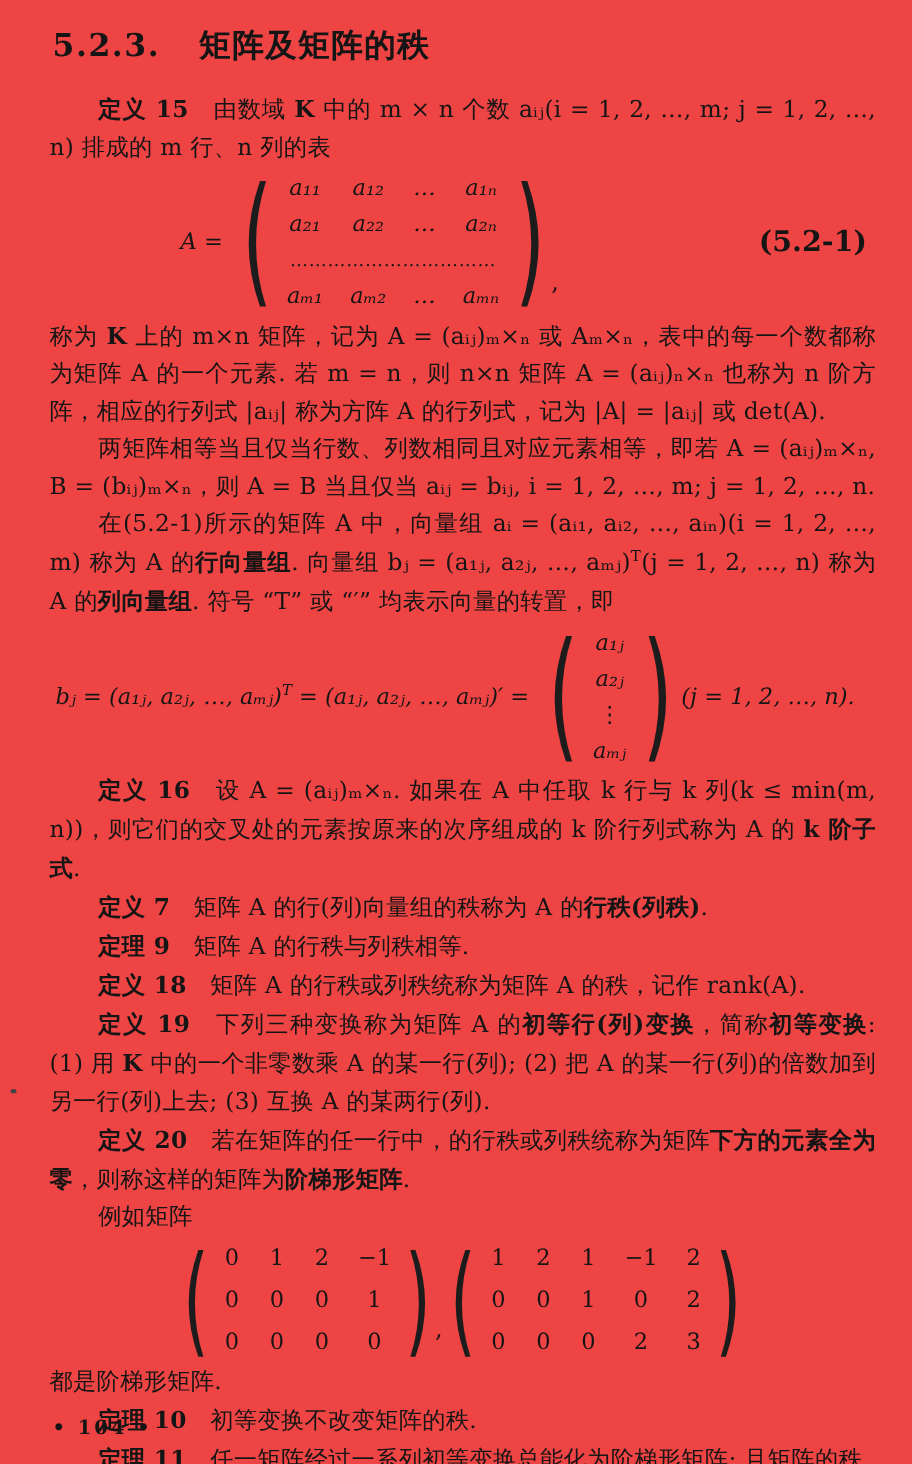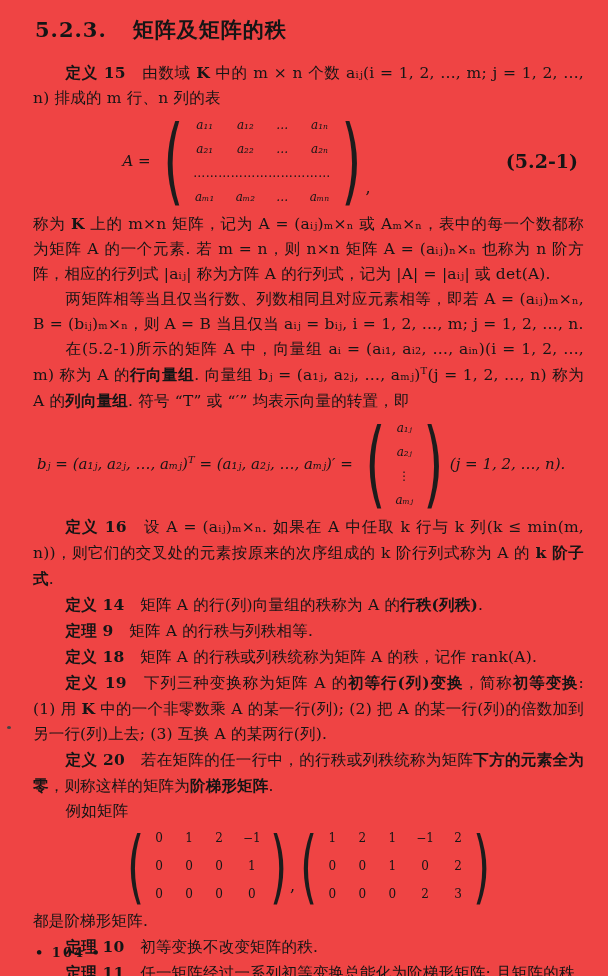--- a/index.html
+++ b/index.html
@@ -42,21 +42,21 @@
     font-family:"DejaVu Sans",sans-serif;font-weight:normal;
     line-height:0.94;display:inline-block;
     transform:scaleX(0.55);margin:0 -6px;color:#1c1c1c;
   }
   .paren-4{font-size:94px;}
   .paren-3{font-size:80px;}
   .mat-grid{
     display:grid;column-gap:18px;row-gap:4px;
     padding:0 8px;align-items:center;
   }
-  .mat-cell{text-align:center;font-size:12px;line-height:20px;min-width:12px;}
+  .mat-cell{text-align:center;font-size:15px;line-height:20px;min-width:12px;}
   .cells-italic .mat-cell{font-style:italic;}
   .wide .mat-grid{row-gap:7px;}
   .wide .mat-cell{line-height:21px;}
   .dots{letter-spacing:0.5px;font-size:12px;font-style:normal !important;white-space:nowrap;}
   .comma{align-self:flex-end;margin:0 4px 10px 2px;font-size:16px;}
   .tail{margin-left:4px;white-space:nowrap;}
   .pagenum{
     position:absolute;left:35px;bottom:16px;
     font-size:13px;letter-spacing:2px;font-weight:bold;
   }
@@ -117,21 +117,21 @@
           <span class="mat-cell">a₂ⱼ</span>
           <span class="mat-cell">⋮</span>
           <span class="mat-cell">aₘⱼ</span>
         </span>
       <span class="paren paren-4">)</span>
     </span>
     <span class="tail math-italic">(j = 1, 2, …, n).</span>
   </div>
 
   <p class="para indent"><span class="bold">定义 16</span><span>　设 A = (aᵢⱼ)ₘ×ₙ. 如果在 A 中任取 k 行与 k 列(k ≤ min(m, n))，则它们的交叉处的元素按原来的次序组成的 k 阶行列式称为 A 的 </span><span class="bold">k 阶子式</span><span>.</span></p>
-  <p class="para indent"><span class="bold">定义 14</span><span>　矩阵 A 的行(列)向量组的秩称为 A 的</span><span class="bold">行秩(列秩)</span><span>.</span></p>
+  <p class="para indent"><span class="bold">定义 7</span><span>　矩阵 A 的行(列)向量组的秩称为 A 的</span><span class="bold">行秩(列秩)</span><span>.</span></p>
   <p class="para indent"><span class="bold">定理 9</span><span>　矩阵 A 的行秩与列秩相等.</span></p>
   <p class="para indent"><span class="bold">定义 18</span><span>　矩阵 A 的行秩或列秩统称为矩阵 A 的秩，记作 rank(A).</span></p>
   <p class="para indent"><span class="bold">定义 19</span><span>　下列三种变换称为矩阵 A 的</span><span class="bold">初等行(列)变换</span><span>，简称</span><span class="bold">初等变换</span><span>: (1) 用 </span><span class="bold">K</span><span> 中的一个非零数乘 A 的某一行(列); (2) 把 A 的某一行(列)的倍数加到另一行(列)上去; (3) 互换 A 的某两行(列).</span></p>
   <p class="para indent"><span class="bold">定义 20</span><span>　若在矩阵的任一行中，的行秩或列秩统称为矩阵</span><span class="bold">下方的元素全为零</span><span>，则称这样的矩阵为</span><span class="bold">阶梯形矩阵</span><span>.</span></p>
   <p class="para indent"><span>例如矩阵</span></p>
 
   <div class="eq">
     <span class="mat wide">
       <span class="paren paren-3">(</span>
       <span class="mat-grid" style="grid-template-columns: repeat(4, auto);">

